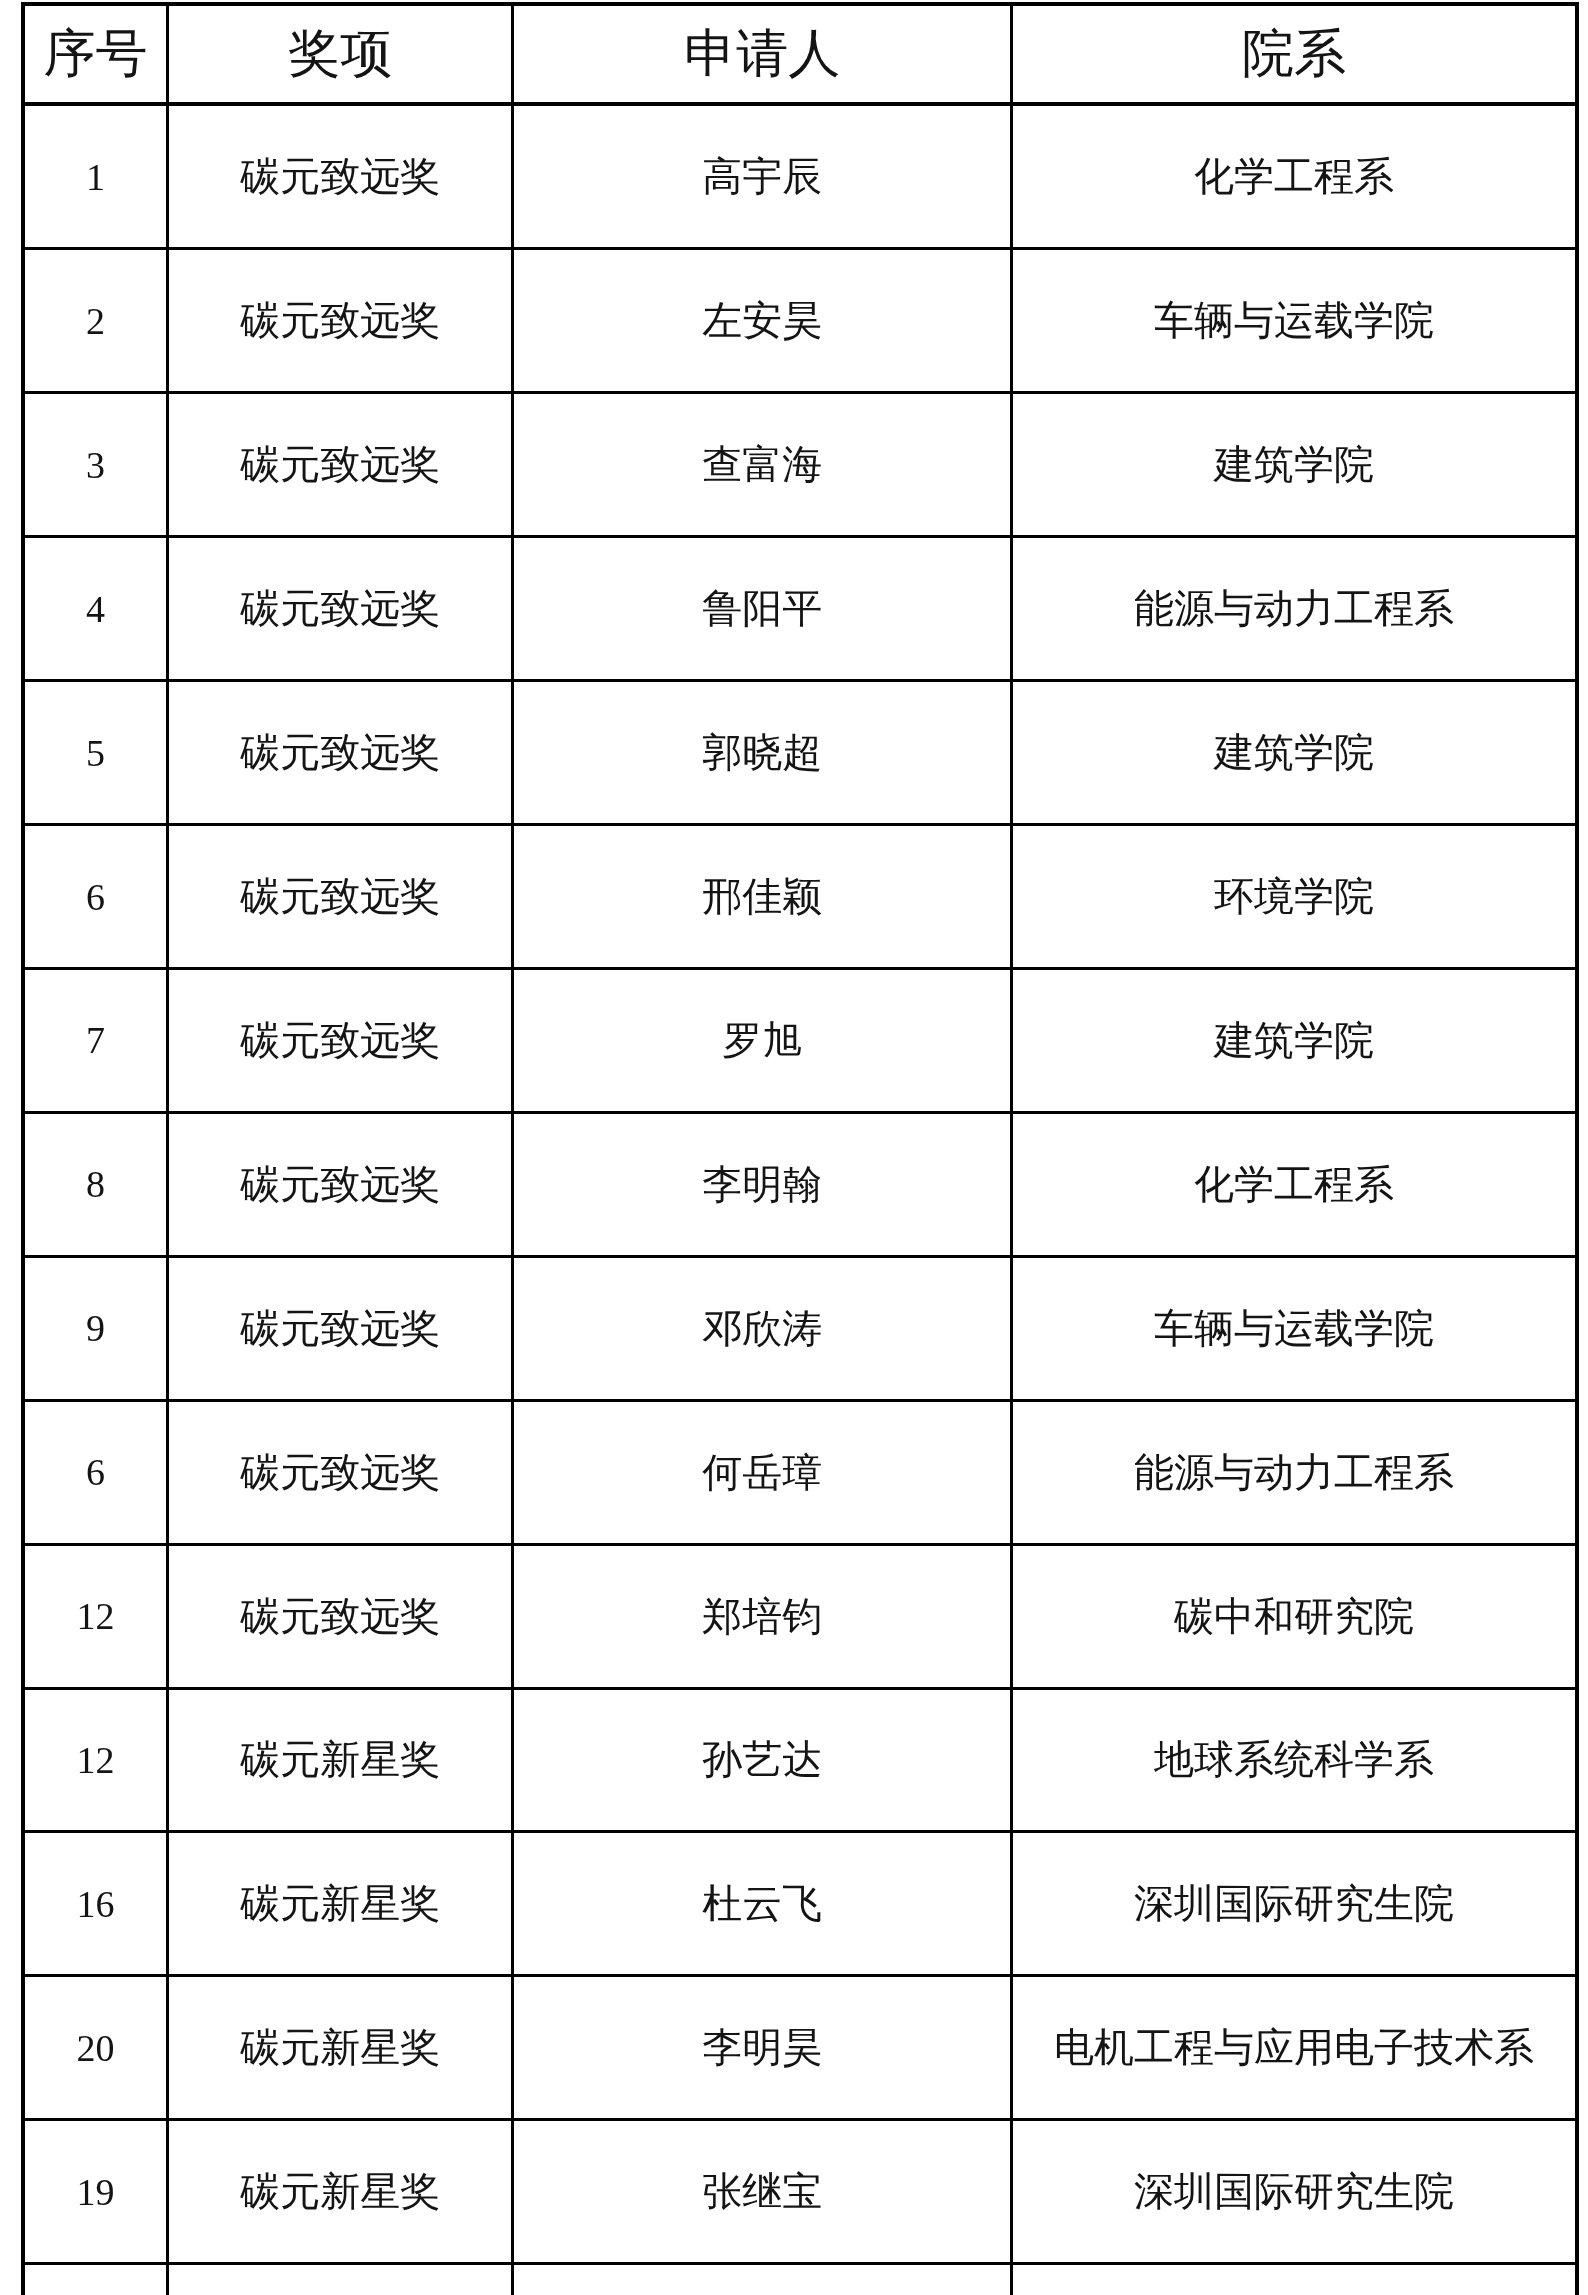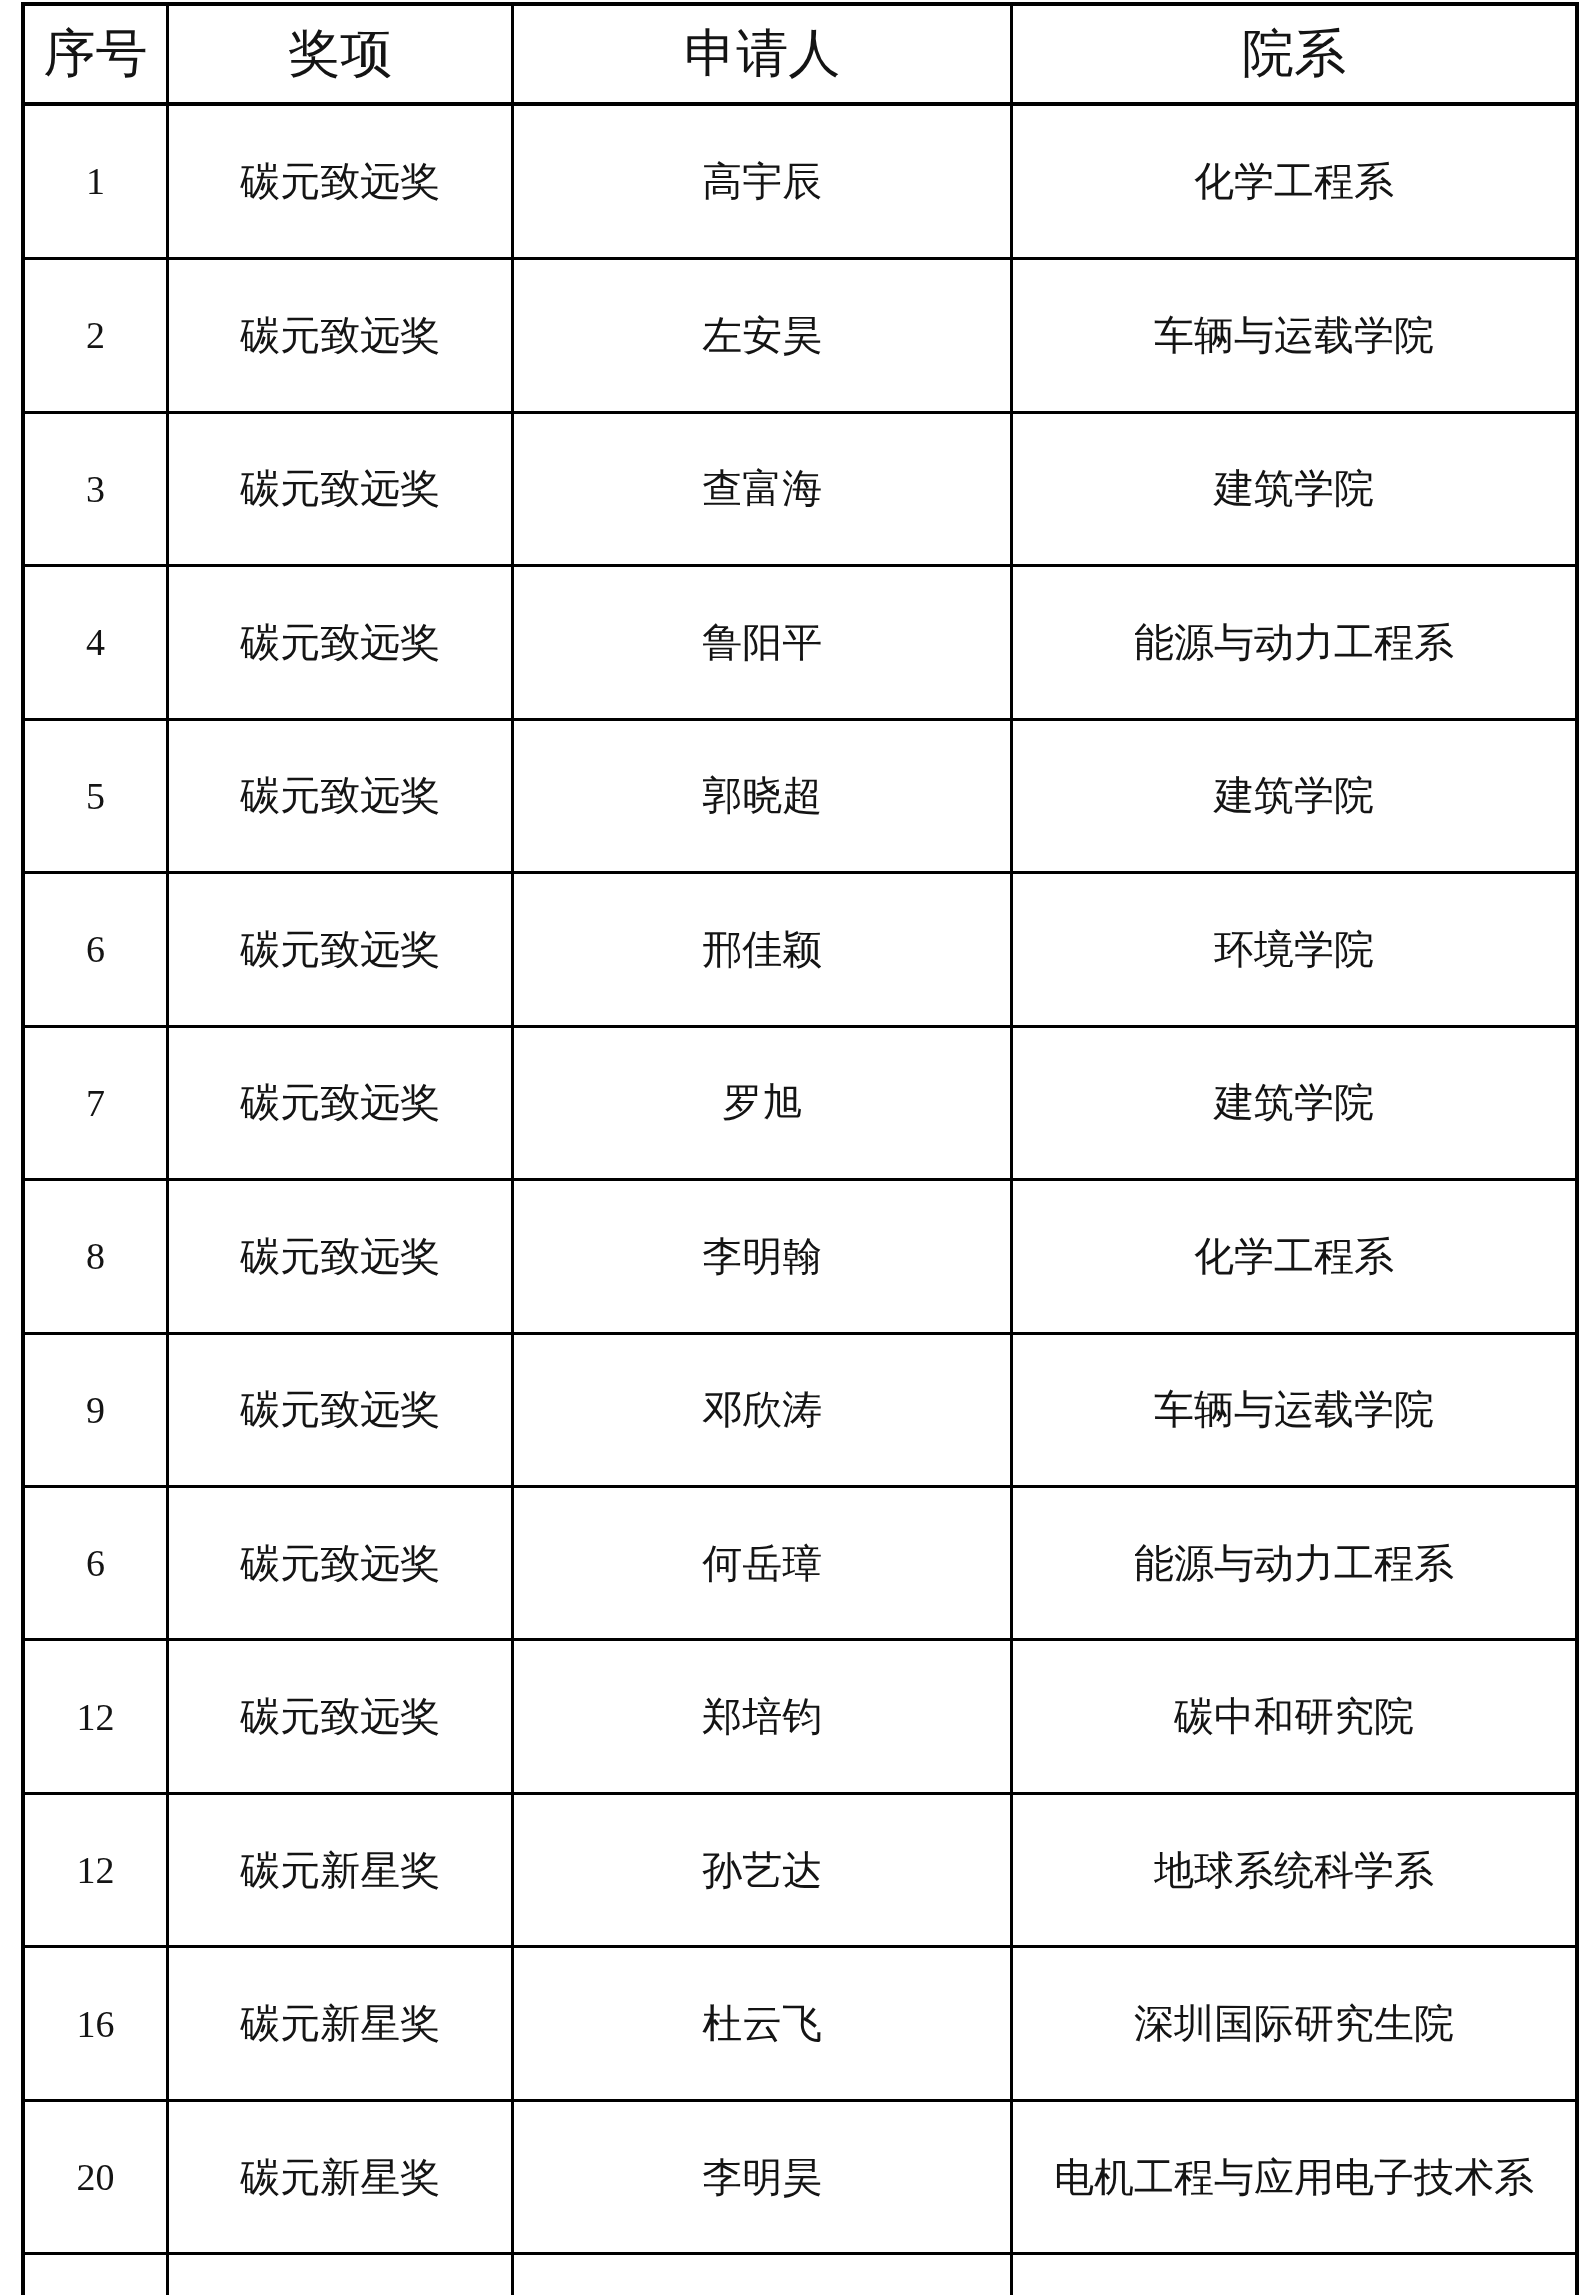--- a/index.html
+++ b/index.html
@@ -152,20 +152,26 @@
           <td>杜云飞</td>
           <td>深圳国际研究生院</td>
         </tr>
         <tr>
           <td class="num-cell">20</td>
           <td>碳元新星奖</td>
           <td>李明昊</td>
           <td>电机工程与应用电子技术系</td>
         </tr>
         <tr>
+          <td class="num-cell">19</td>
+          <td>碳元新星奖</td>
+          <td>张继宝</td>
+          <td>深圳国际研究生院</td>
+        </tr>
+        <tr>
           <td class="num-cell">20</td>
           <td>碳元新星奖</td>
           <td>贾宏阳</td>
           <td>电机工程与应用电子技术系</td>
         </tr>
       </tbody>
   </table>
 </div>
 
 

